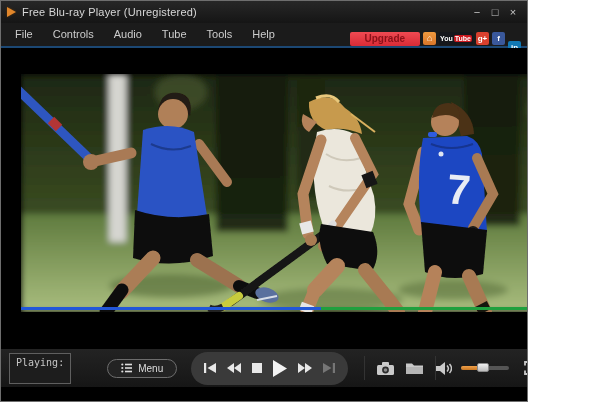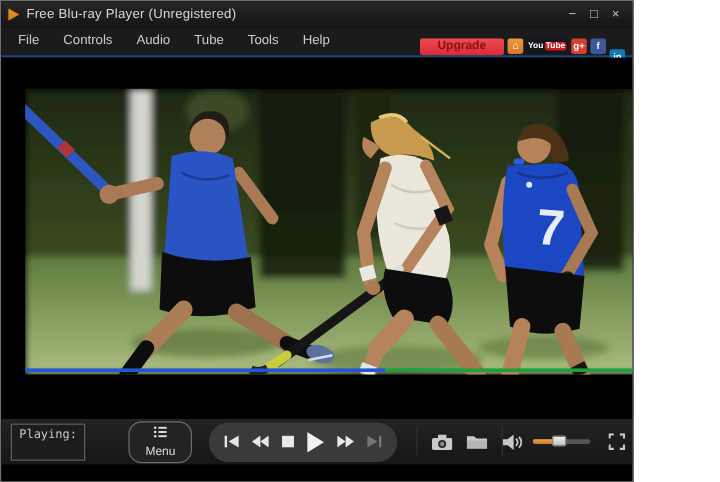--- a/index.html
+++ b/index.html
@@ -34,21 +34,21 @@
   .video-frame{position:absolute;left:20px;top:26px;width:565px;height:238px;}
   
   .progress-row{height:16px;background:#141414;display:flex;align-items:center;padding:0 8px;gap:8px;}
   .time{color:#8d8d8d;font-size:9px;font-family:"DejaVu Sans Mono",monospace;white-space:nowrap;}
   .track{flex:1;position:relative;height:3px;background:#4a4a4a;border-radius:2px;}
   .track-fill{position:absolute;left:0;top:0;height:100%;background:linear-gradient(#f0a14a,#c87722);border-radius:2px;}
   .track-handle{position:absolute;top:-3px;width:14px;height:9px;margin-left:-7px;background:linear-gradient(#f2f2f2,#b5b5b5);border:1px solid #8a8a8a;border-radius:2px;}
   
   .control-bar{height:38px;background:linear-gradient(#232323,#161616);display:flex;align-items:center;padding:0 8px;}
   .playing-box{width:122px;height:31px;border:1px solid #5f5f5f;background:#1d1d1d;font-family:"DejaVu Sans Mono",monospace;font-size:10px;color:#c5c5c5;padding:2px 6px;line-height:13px;}
-  .menu-btn{margin-left:36px;display:flex;align-items:center;gap:6px;border:1px solid #6d6d6d;border-radius:11px;padding:3px 13px;color:#dcdcdc;font-size:10px;background:#232323;flex-direction:column;}
+  .menu-btn{margin-left:36px;display:flex;align-items:flex-start;gap:6px;border:1px solid #6d6d6d;border-radius:11px;padding:3px 13px;color:#dcdcdc;font-size:10px;background:#232323;}
   .playback-pill{margin-left:14px;display:flex;align-items:center;background:#3a3a3a;border-radius:17px;height:33px;padding:0 13px;gap:11px;}
   .pb{display:flex;align-items:center;justify-content:center;}
   .tool-group{margin-left:16px;display:flex;align-items:center;gap:12px;height:24px;border-left:1px solid #333;border-right:1px solid #333;padding:0 12px;}
   .right-group{margin-left:auto;display:flex;align-items:center;gap:9px;padding-right:4px;}
   .vol-track{position:relative;width:48px;height:4px;background:#555;border-radius:2px;}
   .vol-fill{position:absolute;left:0;top:0;height:100%;background:linear-gradient(#f0a14a,#c87722);border-radius:2px;}
   .vol-handle{position:absolute;top:-3px;width:12px;height:9px;margin-left:-6px;background:linear-gradient(#f0f0f0,#bdbdbd);border:1px solid #8a8a8a;border-radius:2px;}
   .fs-icon{margin-left:6px;}
 </style>
 </head>

